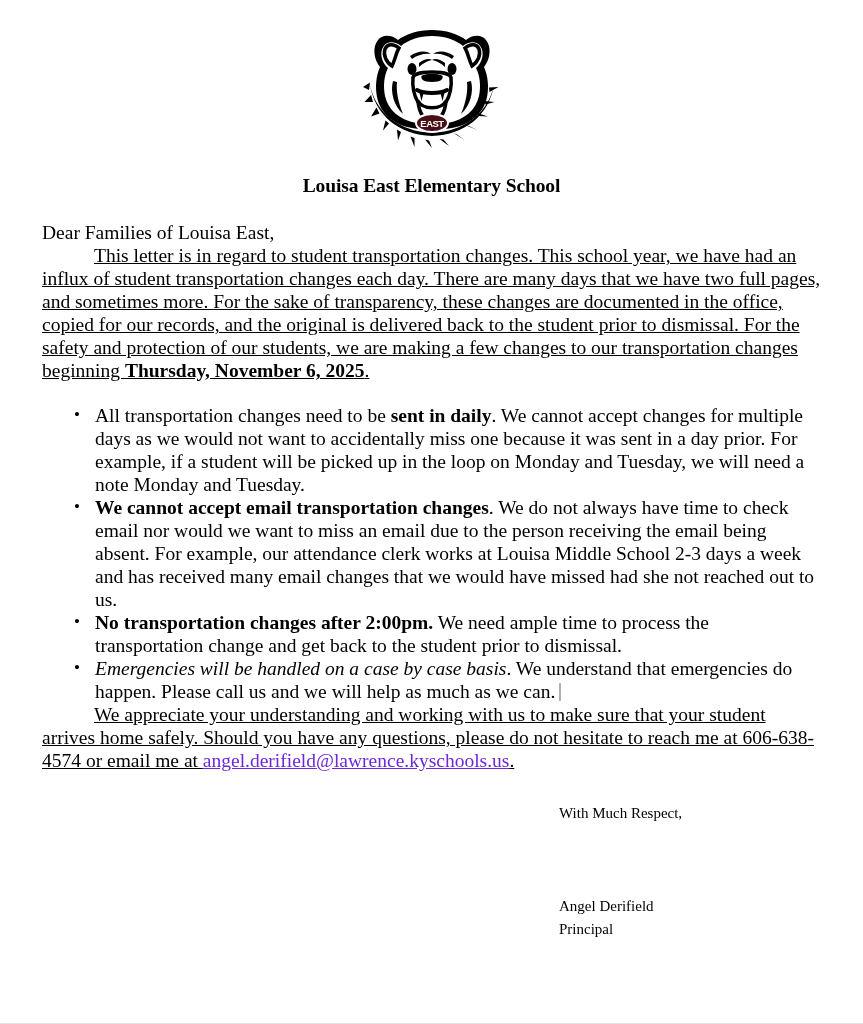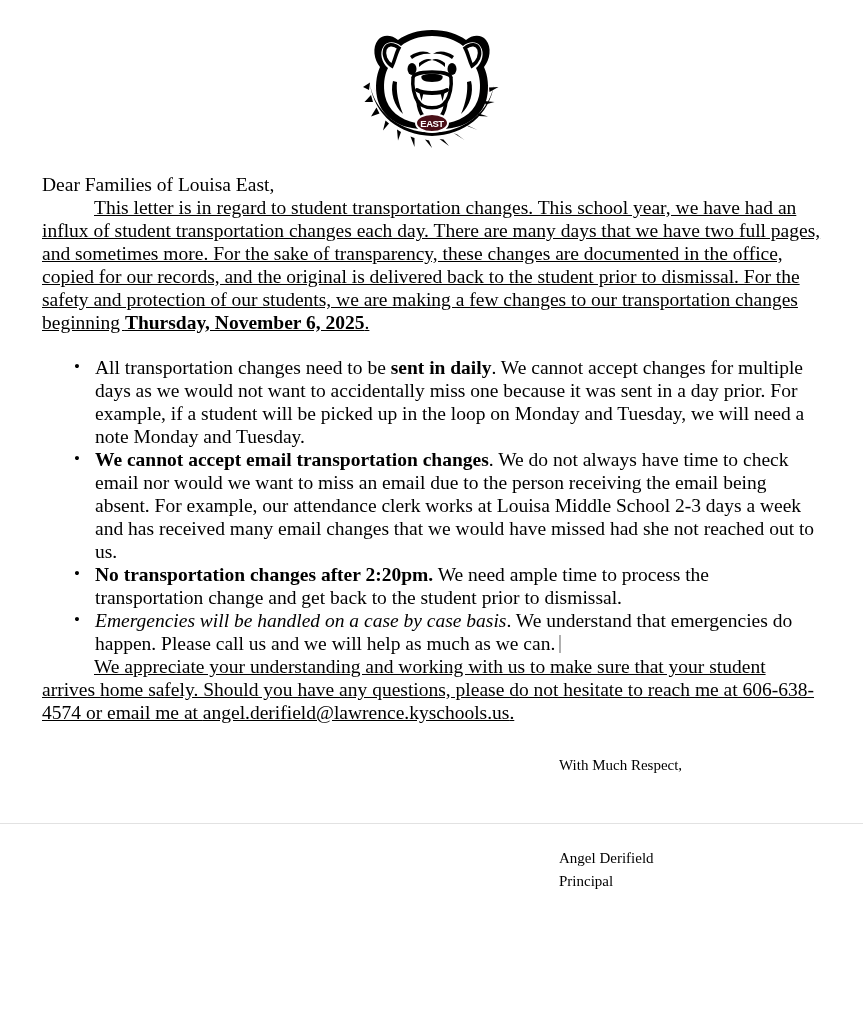--- a/index.html
+++ b/index.html
@@ -11,21 +11,21 @@
   body {
     width: 863px;
     height: 1024px;
     overflow: hidden;
     font-family: "Liberation Serif", "DejaVu Serif", serif;
     color: #000000;
     position: relative;
   }
   .page {
     width: 863px;
-    height: 824px;
+    height: 1024px;
     background: #ffffff;
     position: relative;
     box-sizing: border-box;
     padding: 0 42px;
   }
   .page::after {
     content: "";
     position: absolute;
     left: 0;
     right: 0;
@@ -89,21 +89,21 @@
     position: absolute;
     left: 32px;
     top: -1px;
     font-size: 17px;
     line-height: 23px;
   }
   b, strong { font-weight: bold; }
   i, em { font-style: italic; }
 
   a.maillink {
-    color: #000000;
+    color: #6d28d9;
     text-decoration: underline;
   }
 
   .caret {
     display: inline-block;
     width: 2px;
     height: 18px;
     background: #b0b0b0;
     vertical-align: -3px;
     margin-left: 4px;
@@ -195,36 +195,37 @@
                C 124 190, 112 176, 110 150 Z"></path>
 
       <path fill="#000000" d="M60 110 C 54 132, 62 160, 80 176 C 70 152, 66 130, 68 112 Z"></path>
       <path fill="#000000" d="M216 110 C 222 132, 214 160, 196 176 C 206 152, 210 130, 208 112 Z"></path>
 
       <ellipse cx="138" cy="194" rx="32" ry="18" fill="#4a1018" stroke="#ffffff" stroke-width="4"></ellipse>
       <text x="138" y="201" text-anchor="middle" font-family="Liberation Sans, sans-serif" font-size="19" font-weight="bold" fill="#ffffff" letter-spacing="-1">EAST</text>
     </svg>
   </div>
 
+  <div class="school-title">Louisa East Elementary School</div>
 
   <div class="letter-body">
 
 
     <div class="salutation">Dear Families of Louisa East,</div>
 
     <p class="para para-intro"><span>This letter is in regard to student transportation changes. This school year, we have had an influx of student transportation changes each day. There are many days that we have two full pages, and sometimes more. For the sake of transparency, these changes are documented in the office, copied for our records, and the original is delivered back to the student prior to dismissal. For the safety and protection of our students, we are making a few changes to our transportation changes beginning </span><b>Thursday, November 6, 2025</b><span>.</span></p>
 
     <ul class="bullets">
 
 
       <li><span>All transportation changes need to be </span><b>sent in daily</b><span>. We cannot accept changes for multiple days as we would not want to accidentally miss one because it was sent in a day prior. For example, if a student will be picked up in the loop on Monday and Tuesday, we will need a note Monday and Tuesday.</span></li>
 
       <li><span></span><b>We cannot accept email transportation changes</b><span>. We do not always have time to check email nor would we want to miss an email due to the person receiving the email being absent. For example, our attendance clerk works at Louisa Middle School 2-3 days a week and has received many email changes that we would have missed had she not reached out to us.</span></li>
 
-      <li><span></span><b>No transportation changes after 2:20pm.</b><span> We need ample time to process the transportation change and get back to the student prior to dismissal.</span></li>
+      <li><span></span><b>No transportation changes after 2:00pm.</b><span> We need ample time to process the transportation change and get back to the student prior to dismissal.</span></li>
 
       <li><span></span><i>Emergencies will be handled on a case by case basis</i><span>. We understand that emergencies do happen. Please call us and we will help as much as we can.</span><span class="caret"></span></li>
 
     </ul>
 
     <p class="para para-closing"><span>We appreciate your understanding and working with us to make sure that your student arrives home safely. Should you have any questions, please do not hesitate to reach me at 606-638-4574 or email me at </span><a class="maillink" href="#">angel.derifield@lawrence.kyschools.us</a><span>.</span></p>
 
     <div class="signature">
       <div>With Much Respect,</div>
       <div class="sign-name">Angel Derifield</div>

